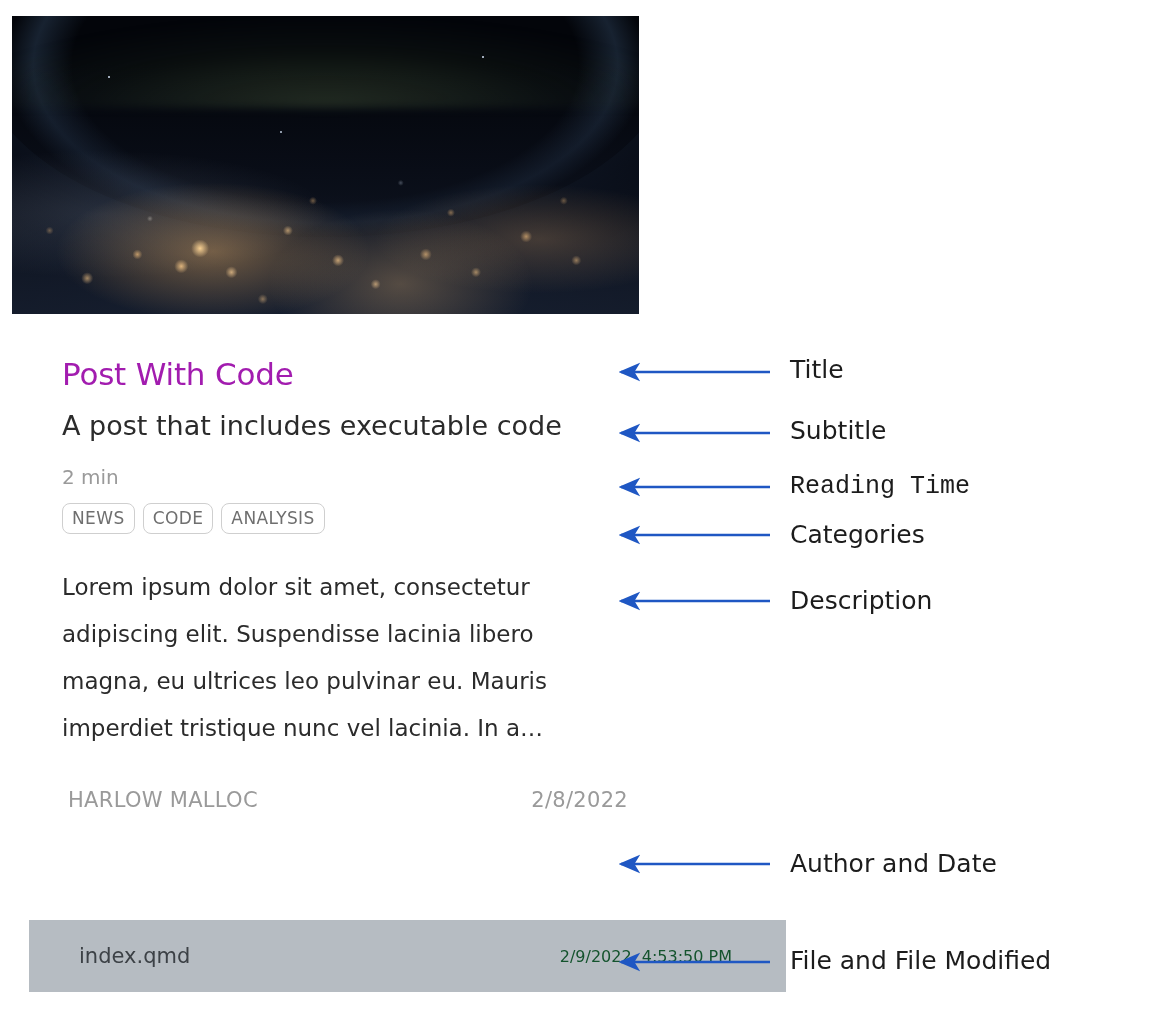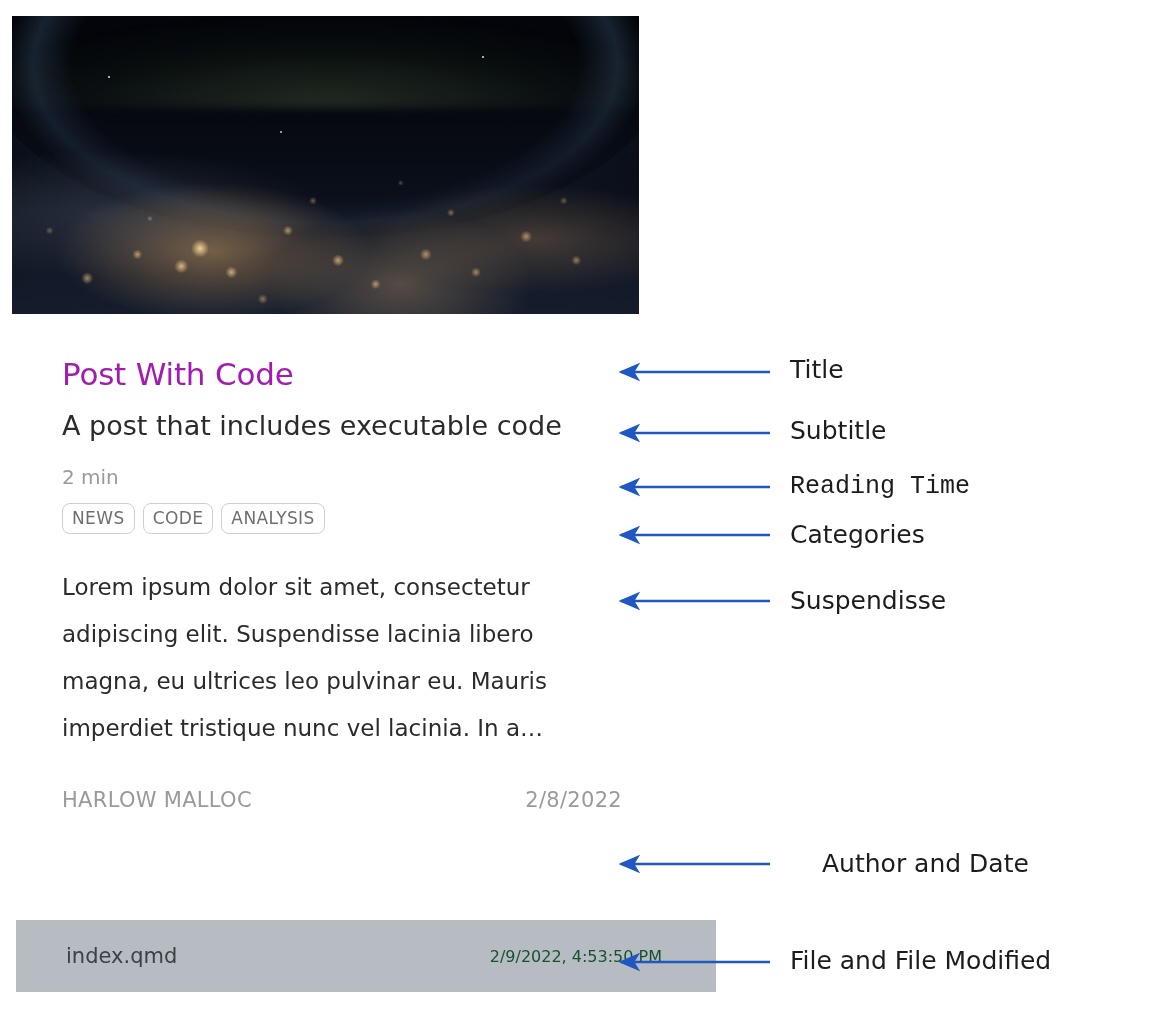--- a/index.html
+++ b/index.html
@@ -139,33 +139,33 @@
     background: #fff;
   }
   .description {
     font-size: 23px;
     line-height: 47px;
     color: #2b2b2b;
     margin: 30px 0 0 18px;
     width: 560px;
   }
   .card-footer {
-    margin: 36px 0 0 18px;
+    margin: 36px 0 0 24px;
     width: 560px;
     display: flex;
     justify-content: space-between;
     font-size: 21px;
     color: #9a9a9a;
     letter-spacing: 0.3px;
   }
   .file-bar {
     position: absolute;
-    left: 4px;
+    left: 17px;
     bottom: 0;
-    width: 700px;
+    width: 757px;
     height: 72px;
     background: #b6bcc2;
     display: flex;
     align-items: center;
     box-sizing: border-box;
     padding: 0 32px 0 50px;
     margin-top: 24px;
   }
   .file-name {
     font-size: 21px;
@@ -246,15 +246,15 @@
   <line x1="770" y1="535" x2="621" y2="535" stroke="#1f57c3" stroke-width="2.4" marker-end="url(#ah)"></line>
   <line x1="770" y1="601" x2="621" y2="601" stroke="#1f57c3" stroke-width="2.4" marker-end="url(#ah)"></line>
   <line x1="770" y1="864" x2="621" y2="864" stroke="#1f57c3" stroke-width="2.4" marker-end="url(#ah)"></line>
   <line x1="770" y1="962" x2="621" y2="962" stroke="#1f57c3" stroke-width="2.4" marker-end="url(#ah)"></line>
 </svg>
 
 <div class="annotation-label" style="left:790px;top:355px;">Title</div>
 <div class="annotation-label" style="left:790px;top:416px;">Subtitle</div>
 <div class="annotation-label" style="left:790px;top:472px;font-family:Liberation Mono, monospace;">Reading Time</div>
 <div class="annotation-label" style="left:790px;top:520px;">Categories</div>
-<div class="annotation-label" style="left:790px;top:586px;">Suspendisse</div>
-<div class="annotation-label" style="left:822px;top:849px;">Author and Date</div>
+<div class="annotation-label" style="left:790px;top:586px;">Description</div>
+<div class="annotation-label" style="left:790px;top:849px;">Author and Date</div>
 <div class="annotation-label" style="left:790px;top:946px;">File and File Modified</div>
 
 </body></html>

